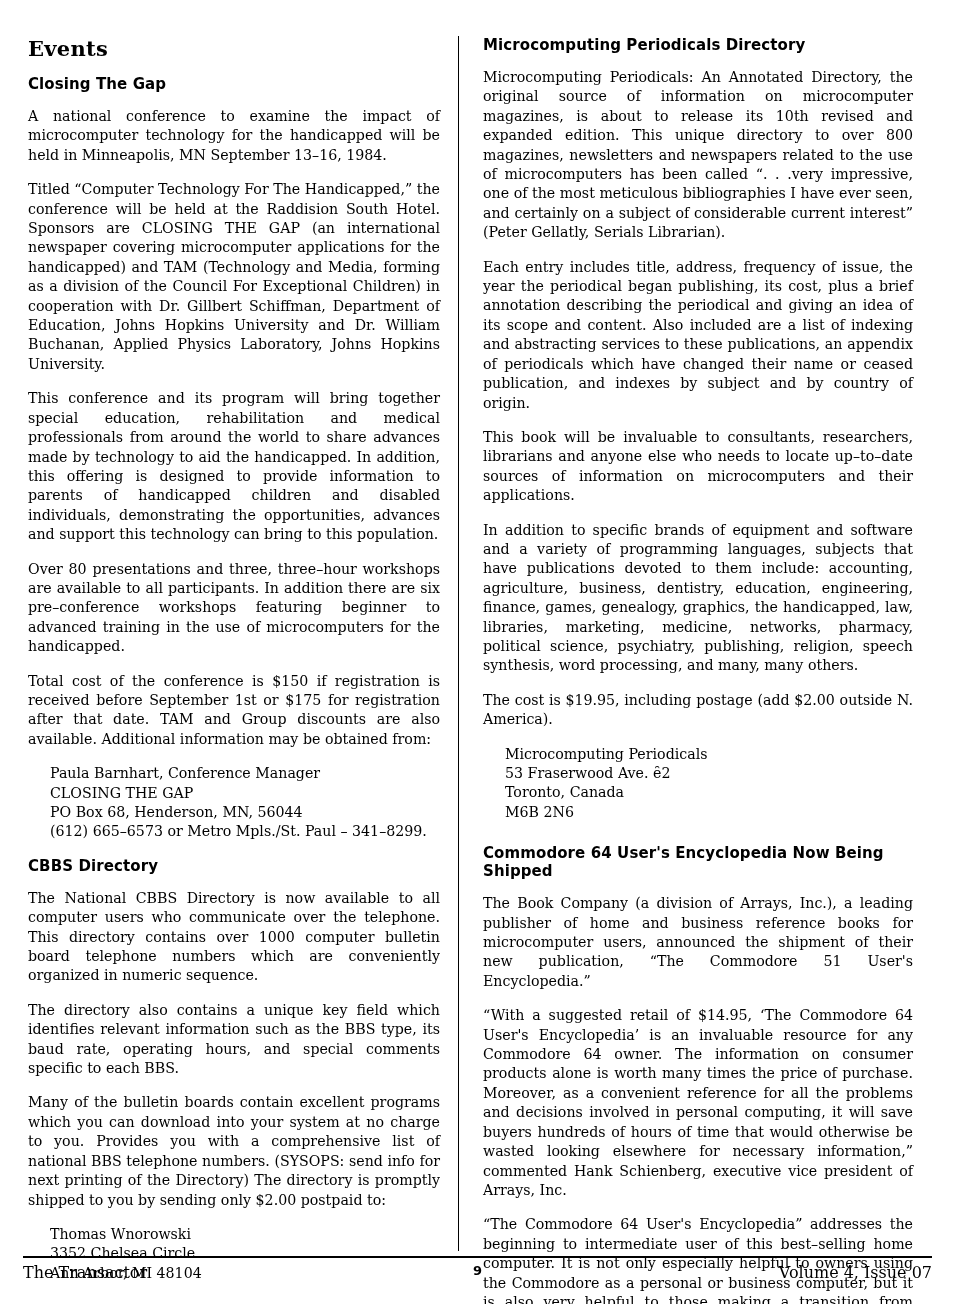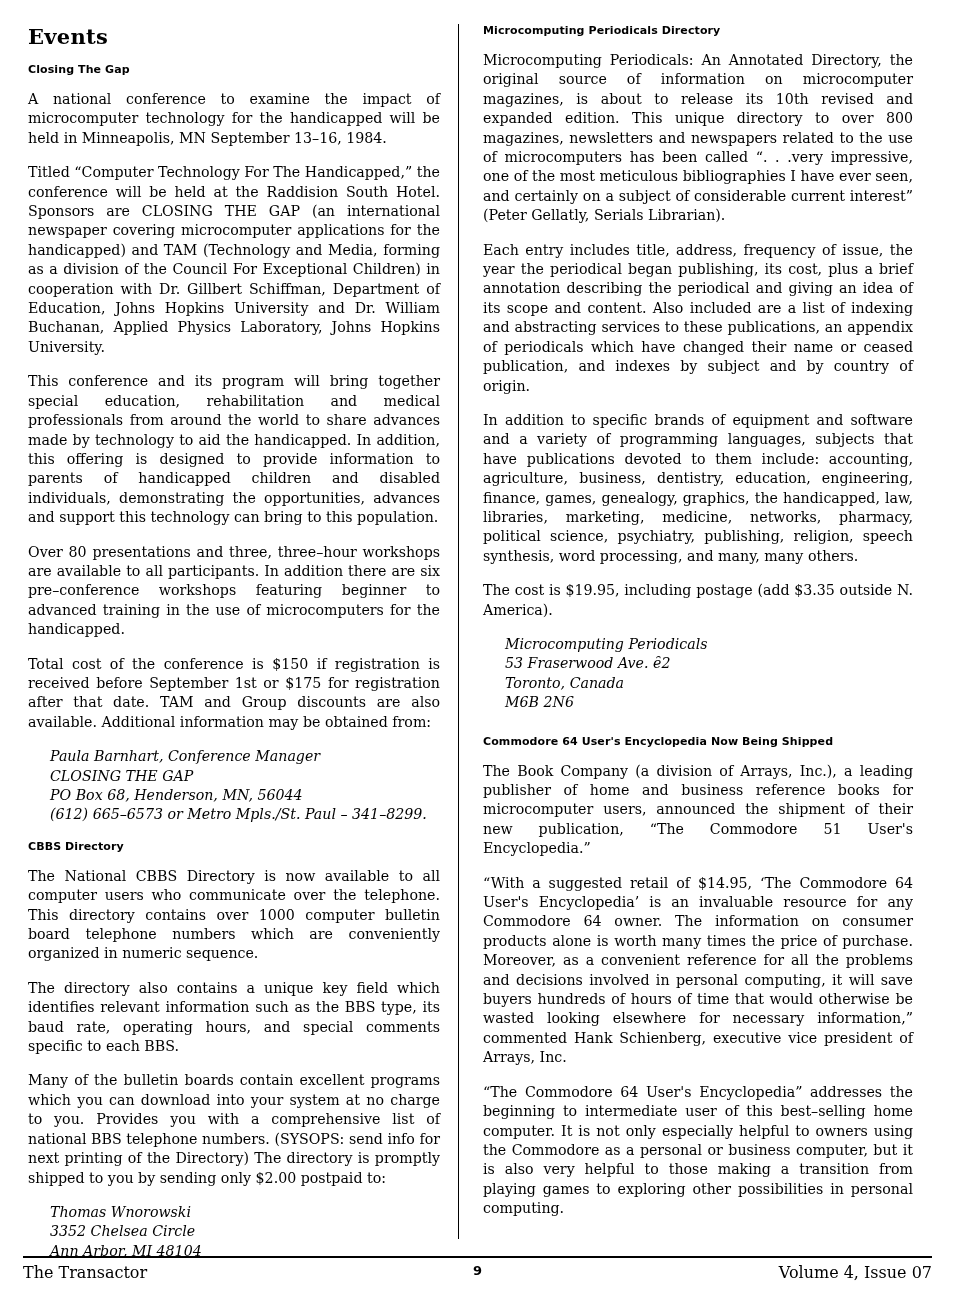--- a/index.html
+++ b/index.html
@@ -13,21 +13,21 @@
     height: 1304px;
     position: relative;
     font-family: "DejaVu Serif", serif;
     color: #000000;
   }
   .page {
     position: absolute;
     top: 0; left: 0;
     width: 960px;
     height: 1304px;
-    padding: 24px 28px 0 28px;
+    padding: 36px 28px 0 28px;
   }
   .columns {
     display: flex;
     flex-direction: row;
     width: 904px;
     height: 1215px;
     position: relative;
   }
   .col {
     width: 430px;
@@ -48,21 +48,21 @@
     font-weight: bold;
     font-size: 21px;
     margin: 0 0 14px 0;
     letter-spacing: 0.3px;
   }
   h1.section.books { margin-top: 24px; }
 
   h2.sub {
     font-family: "DejaVu Sans", sans-serif;
     font-weight: bold;
-    font-size: 11px;
+    font-size: 15px;
     margin: 0 0 14px 0;
     letter-spacing: 0.1px;
   }
   h2.sub.spaced { margin-top: 22px; }
 
   p {
     font-family: "DejaVu Serif", serif;
     font-size: 14.2px;
     line-height: 19.4px;
     margin: 0 0 15px 0;
@@ -71,21 +71,20 @@
     hyphens: none;
   }
 
   .address {
     font-family: "DejaVu Serif", serif;
     font-size: 14.2px;
     line-height: 19.4px;
     margin: 0 0 15px 22px;
     white-space: pre-line;
     text-align: left;
-    font-style: italic;
   }
 
   .footer {
     position: absolute;
     left: 23px;
     right: 28px;
     bottom: 14px;
     height: 34px;
   }
   .footer-rule {
@@ -133,22 +132,23 @@
     </div>
 
     <div class="divider"></div>
 
     <div class="col col-right">
 
       <h2 class="sub">Microcomputing Periodicals Directory</h2>
 
       <p>Microcomputing Periodicals: An Annotated Directory, the original source of information on microcomputer magazines, is about to release its 10th revised and expanded edition. This unique directory to over 800 magazines, newsletters and newspapers related to the use of microcomputers has been called “. . .very impressive, one of the most meticulous bibliographies I have ever seen, and certainly on a subject of considerable current interest” (Peter Gellatly, Serials Librarian).</p>
       <p>Each entry includes title, address, frequency of issue, the year the periodical began publishing, its cost, plus a brief annotation describing the periodical and giving an idea of its scope and content. Also included are a list of indexing and abstracting services to these publications, an appendix of periodicals which have changed their name or ceased publication, and indexes by subject and by country of origin.</p>
+      <p>This book will be invaluable to consultants, researchers, librarians and anyone else who needs to locate up–to–date sources of information on microcomputers and their applications.</p>
       <p>In addition to specific brands of equipment and software and a variety of programming languages, subjects that have publications devoted to them include: accounting, agriculture, business, dentistry, education, engineering, finance, games, genealogy, graphics, the handicapped, law, libraries, marketing, medicine, networks, pharmacy, political science, psychiatry, publishing, religion, speech synthesis, word processing, and many, many others.</p>
-      <p>The cost is $19.95, including postage (add $3.35 outside N. America).</p>
+      <p>The cost is $19.95, including postage (add $2.00 outside N. America).</p>
 
       <div class="address">Microcomputing Periodicals
 53 Fraserwood Ave. ȇ2
 Toronto, Canada
 M6B 2N6</div>
 
       <h2 class="sub spaced">Commodore 64 User's Encyclopedia Now Being Shipped</h2>
 
       <p>The Book Company (a division of Arrays, Inc.), a leading publisher of home and business reference books for microcomputer users, announced the shipment of their new publication, “The Commodore 51 User's Encyclopedia.”</p>
       <p>“With a suggested retail of $14.95, ‘The Commodore 64 User's Encyclopedia’ is an invaluable resource for any Commodore 64 owner. The information on consumer products alone is worth many times the price of purchase. Moreover, as a convenient reference for all the problems and decisions involved in personal computing, it will save buyers hundreds of hours of time that would otherwise be wasted looking elsewhere for necessary information,” commented Hank Schienberg, executive vice president of Arrays, Inc.</p>

